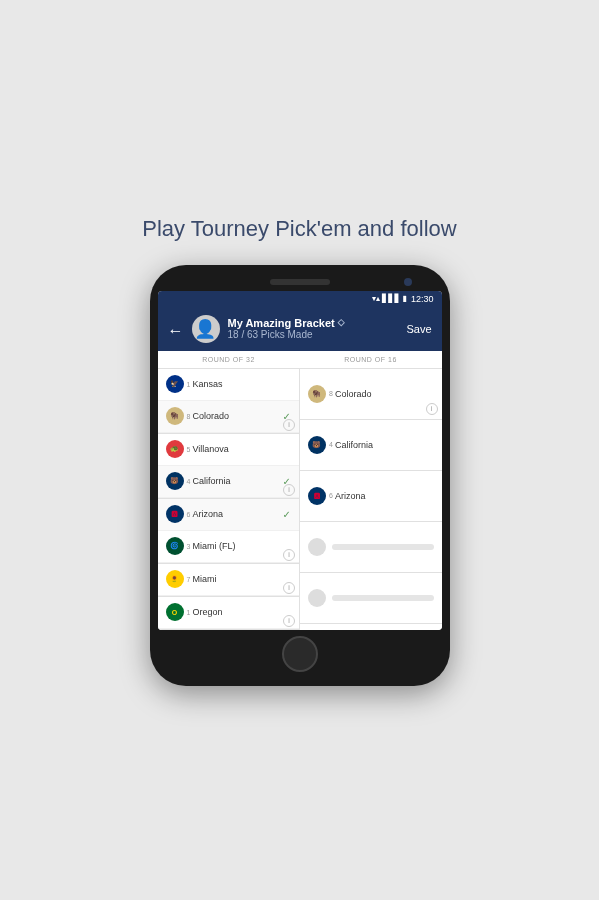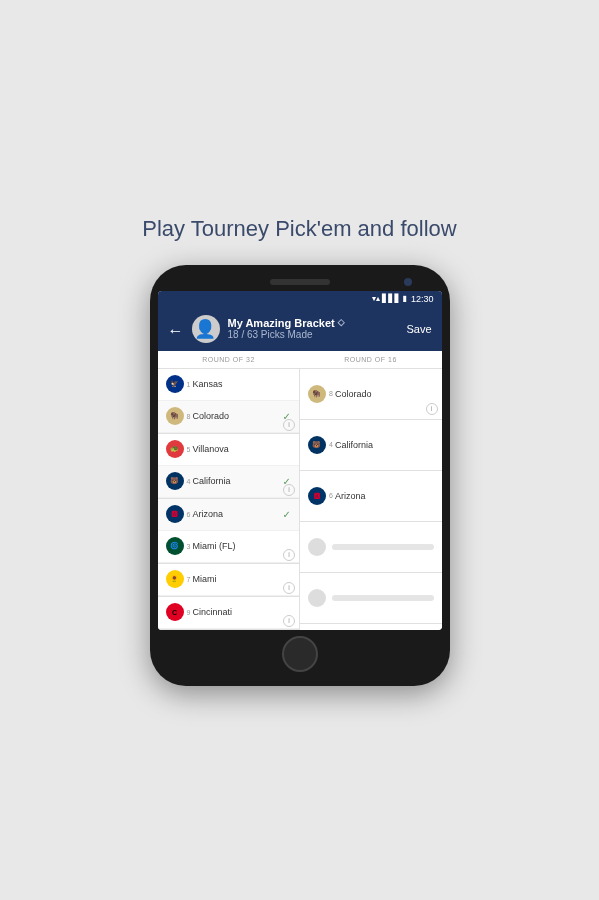--- a/index.html
+++ b/index.html
@@ -453,23 +453,23 @@
             <div class="team-row">
               <div class="team-logo logo-iowa">🌻</div>
               <span class="seed">7</span>
               <span class="team-name">Miami</span>
             </div>
             <div class="info-badge">i</div>
           </div>
 
           <div class="matchup-group">
             <div class="team-row">
-              <div class="team-logo logo-cincinnati">C</div>
-              <span class="seed">9</span>
-              <span class="team-name">Cincinnati</span>
+              <div class="team-logo logo-oregon">O</div>
+              <span class="seed">1</span>
+              <span class="team-name">Oregon</span>
             </div>
             <div class="info-badge">i</div>
           </div>
 
         </div>
 
         <div class="right-column">
 
           <div class="r16-matchup">
             <div class="r16-team-row">

